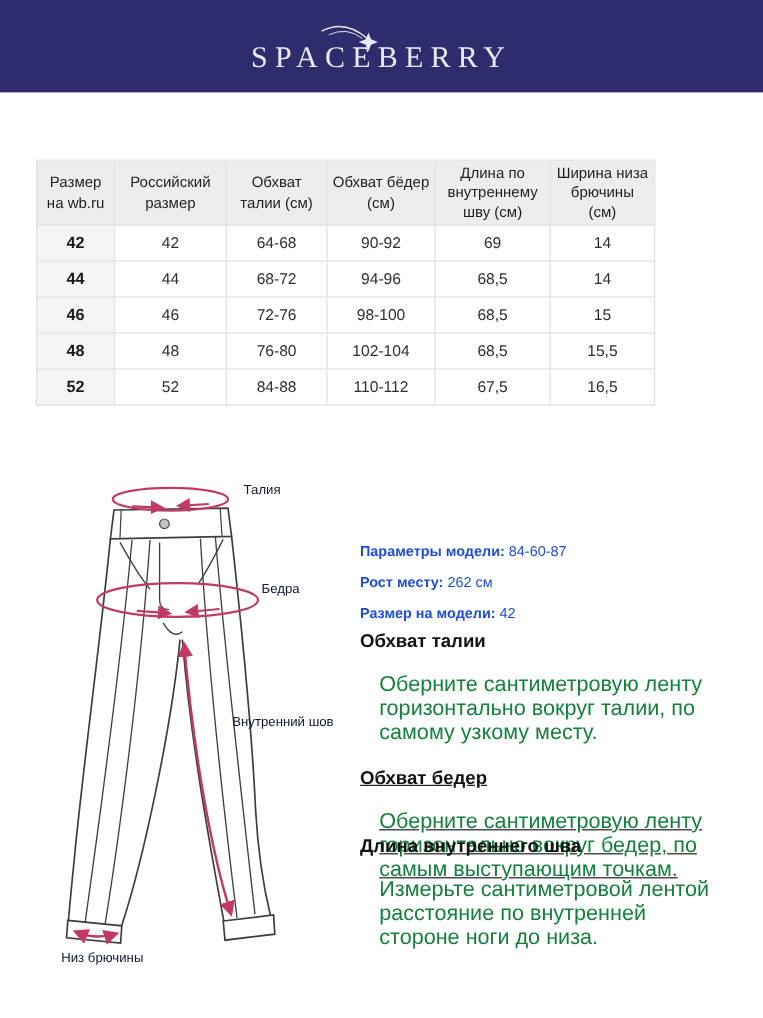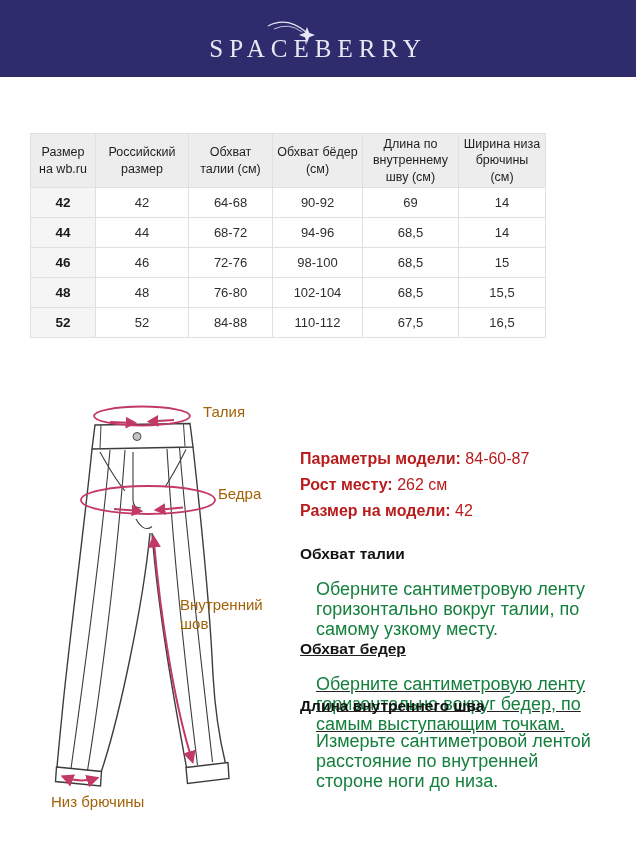--- a/index.html
+++ b/index.html
@@ -15,29 +15,29 @@
 
   
   .size-table{position:absolute;left:30px;top:133px;border-collapse:collapse;table-layout:fixed;padding-left:47px;}
   .size-table th,.size-table td{border:1px solid #E0E0E0;text-align:center;vertical-align:middle;}
   .size-table th{background:#EDEDED;font-weight:400;font-size:12.5px;line-height:1.3;color:#1F1F1F;height:53px;padding:0 4px;}
   .size-table td{font-size:13px;color:#2E2E2E;height:27px;background:#fff;}
   .size-table td.size-col{background:#F5F5F5;font-weight:700;font-size:13.5px;color:#1A1A1A;}
 
   
   .pants-svg{position:absolute;left:40px;top:390px;}
-  .measure-label{position:absolute;font-size:15px;color:#a16207;line-height:1.25;}
+  .measure-label{position:absolute;font-size:11px;color:#0f172a;line-height:1.25;text-align:right;}
 
   
-  .model-info{position:absolute;left:300px;top:446px;font-size:16px;line-height:26px;color:#b91c1c;}
+  .model-info{position:absolute;left:300px;top:446px;font-size:12px;line-height:26px;color:#1d4ed8;}
   .model-info b{font-weight:700;}
   .guide-section{position:absolute;left:300px;width:312px;}
   .guide-title{font-size:15.5px;font-weight:700;color:#121212;margin:0 0 7px 0;}
   .guide-text{font-size:18px;line-height:20px;color:#15803d;margin:16px;}
-  .s1{top:545px;} .s2{top:640px;text-decoration:underline;} .s3{top:697px;}
+  .s1{top:526px;} .s2{top:640px;text-decoration:underline;} .s3{top:697px;}
 </style>
 </head>
 <body>
 
 <div id="page">
 
   <div class="brand-band">
     <div class="logo-wrap">
       <span class="logo">
         <svg class="star-svg" width="54" height="32" viewBox="0 0 54 32">

